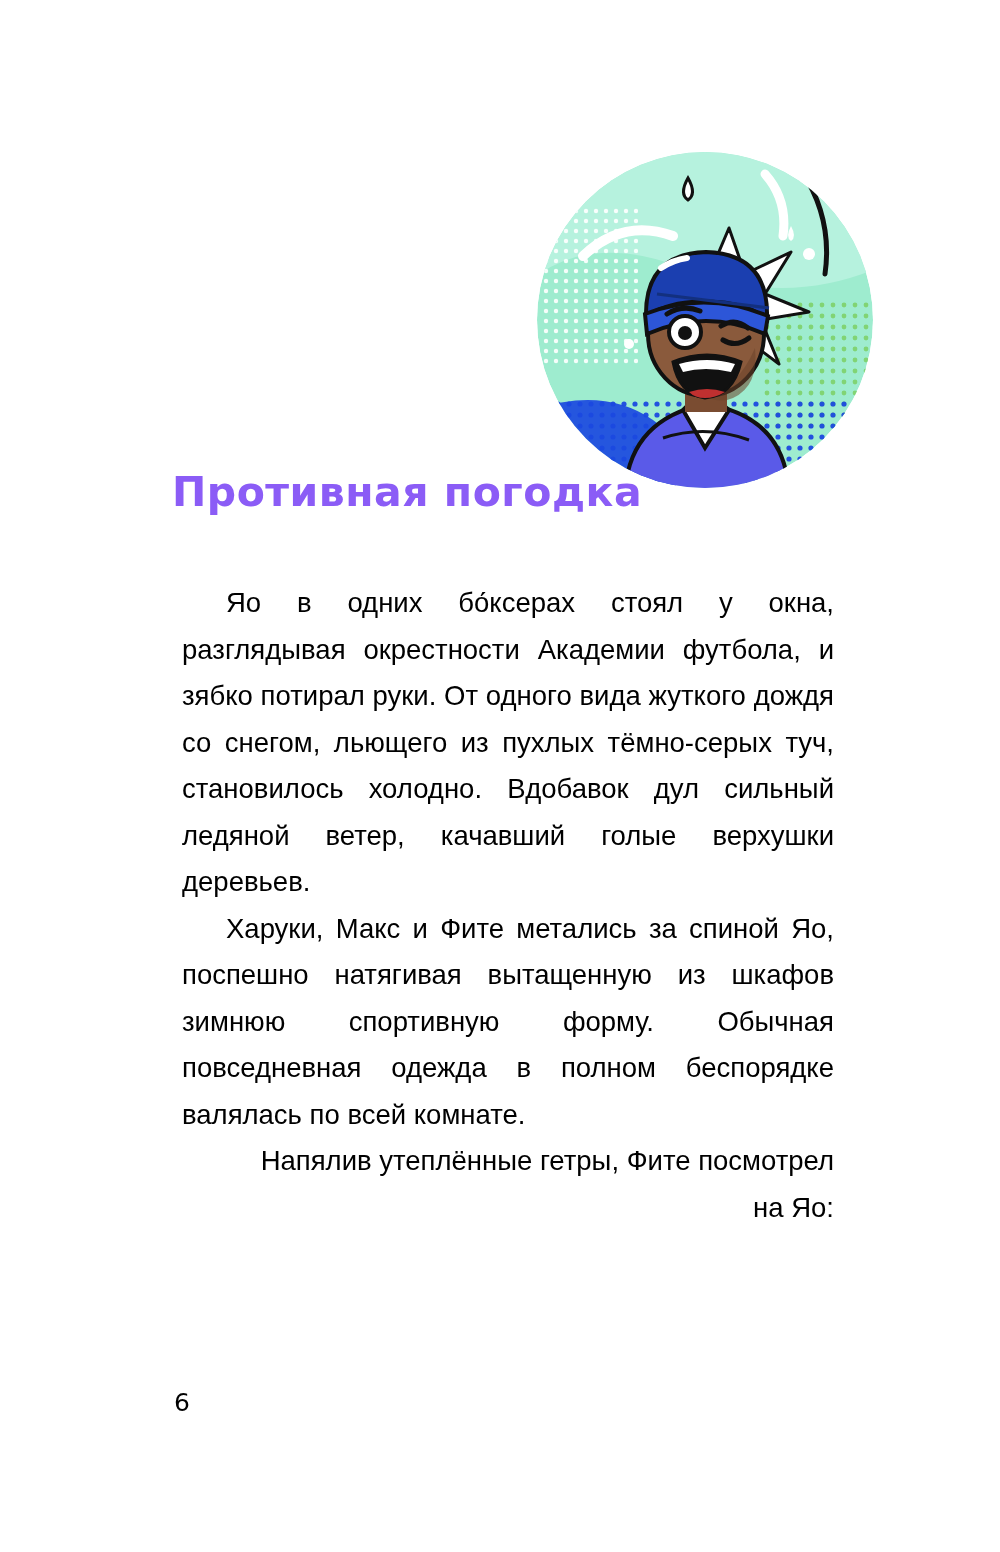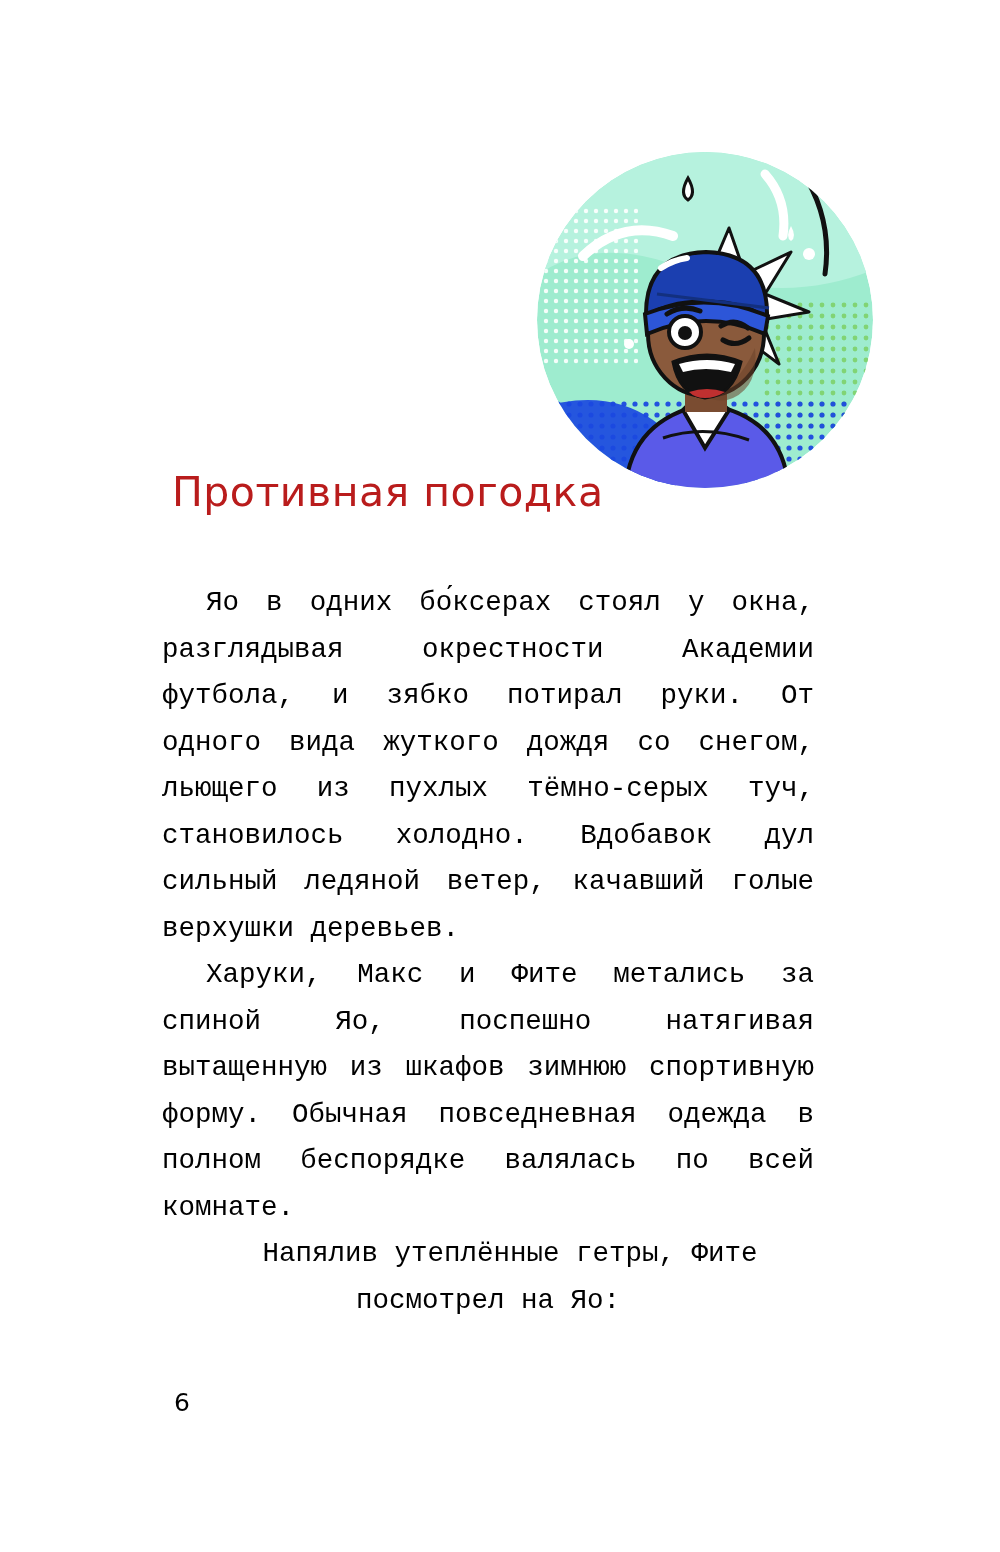--- a/index.html
+++ b/index.html
@@ -32,45 +32,45 @@
   .illus-svg { display: block; width: 345px; height: 345px; }
 
   
   .chapter-title {
     position: absolute;
     left: 172px;
     top: 443px;
     width: 640px;
     font-family: "DejaVu Sans", sans-serif;
     font-size: 41px;
-    font-weight: 400;
+    font-weight: 700;
     letter-spacing: 0.5px;
-    color: #b91c1c;
+    color: #8b5cf6;
     line-height: 1.1;
     white-space: nowrap;
   }
 
   
   .body-text {
     position: absolute;
-    left: 162px;
+    left: 182px;
     top: 580px;
     width: 652px;
-    font-family: Liberation Mono, monospace;
+    font-family: Liberation Sans, sans-serif;
     font-size: 27.5px;
     line-height: 46.5px;
     color: #000000;
     text-align: justify;
     text-justify: inter-word;
   }
   .body-text p {
     margin: 0;
     text-indent: 44px;
   }
-  .body-text p:last-child { text-align: center; }
+  .body-text p:last-child { text-align: right; }
 
   
   .folio {
     position: absolute;
     left: 174px;
     top: 1388px;
     font-family: "DejaVu Sans", sans-serif;
     font-size: 25px;
     color: #000000;
   }

